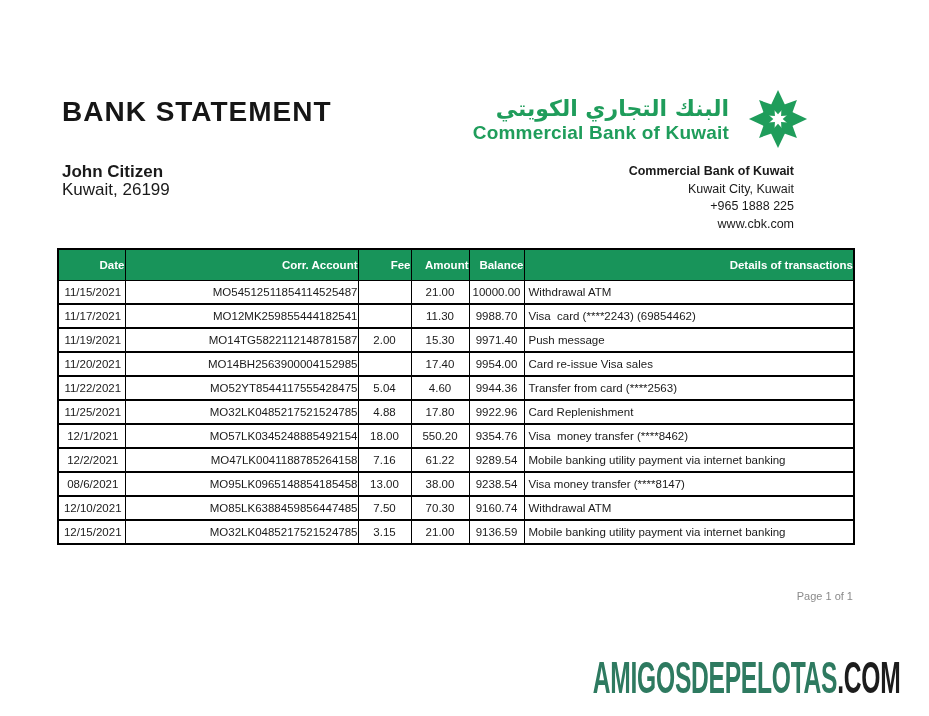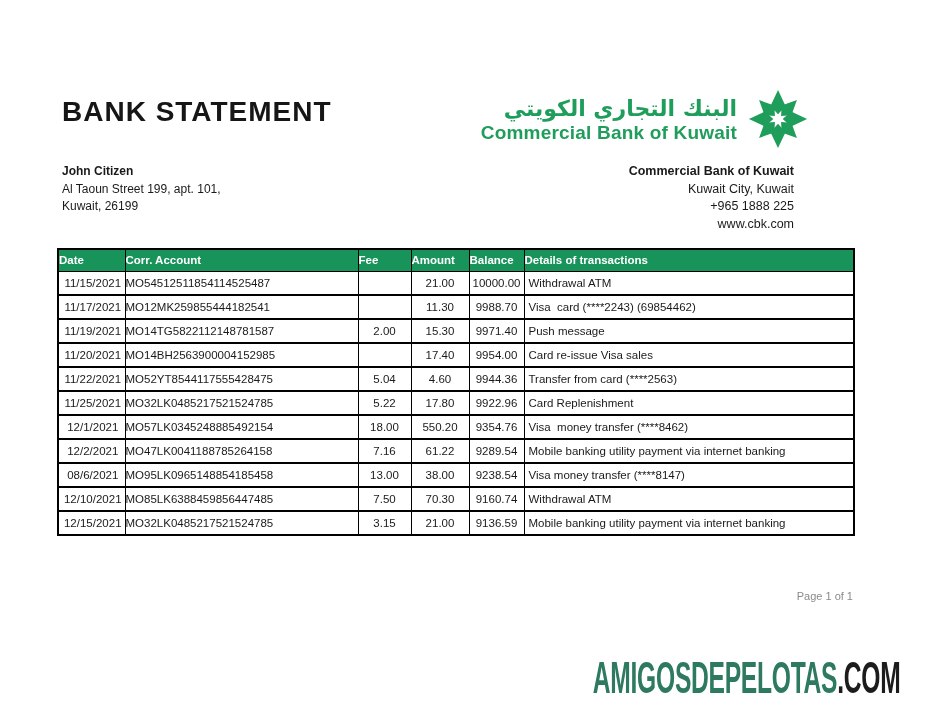--- a/index.html
+++ b/index.html
@@ -22,65 +22,65 @@
 
   .doc-title{
     position:absolute;left:62px;top:96px;
     font-size:28px;font-weight:bold;letter-spacing:1px;color:#161616;
   }
 
   .logo{
     position:absolute;left:440px;top:88px;width:368px;height:62px;
     display:flex;justify-content:flex-end;align-items:center;
   }
-  .logo-text{text-align:right;margin-right:11px;}
+  .logo-text{text-align:right;margin-right:19px;}
   .logo-arabic{
     font-family:"DejaVu Sans",sans-serif;
     direction:rtl;
     font-size:22px;font-weight:bold;line-height:26px;
     color:var(--logo-green);
     letter-spacing:0px;
   }
   .logo-english{
     font-size:19px;font-weight:bold;line-height:21px;
     color:var(--logo-green);letter-spacing:0.2px;
   }
   .logo-icon{width:60px;height:60px;flex:0 0 auto;}
 
   .customer{
     position:absolute;left:62px;top:163px;
-    font-size:12px;line-height:17.5px;
+    font-size:17px;line-height:17.5px;
   }
   .customer .name{font-weight:bold;}
 
   .bank-info{
     position:absolute;left:594px;top:163px;width:200px;
     text-align:right;font-size:12.5px;line-height:17.5px;
   }
   .bank-info .name{font-weight:bold;}
 
   table.tx{
     position:absolute;left:57px;top:248px;width:796px;
     border-collapse:collapse;table-layout:fixed;
     border:2px solid #000;
   }
   table.tx th{
     background:var(--header-green);
     color:#fff;font-size:11.5px;font-weight:bold;
-    height:22px;border:1px solid #000;text-align:left;
+    height:31px;border:1px solid #000;text-align:right;
     overflow:hidden;
   }
   table.tx td{
     height:24px;
     border:1px solid #000;border-bottom-width:2px;
     font-size:11.5px;vertical-align:middle;
     overflow:hidden;
   }
   td.c-date{text-align:center;padding-left:2px;}
-  td.c-account{text-align:left;font-size:12px;}
+  td.c-account{text-align:right;font-size:12px;}
   td.c-fee,td.c-amount,td.c-balance{text-align:center;}
   td.c-details{text-align:left;padding-left:4px;white-space:pre;}
 
   .page-label{
     position:absolute;right:76px;top:590px;
     font-size:11px;color:var(--page-gray);
   }
 
   .watermark{
     position:absolute;right:29px;top:656px;height:44px;
@@ -113,21 +113,20 @@
         <path d="M0,-31 L8,-14 L0,-5 L-8,-14 Z" transform="rotate(180)"></path>
         <path d="M0,-31 L8,-14 L0,-5 L-8,-14 Z" transform="rotate(225) scale(0.92)"></path>
         <path d="M0,-31 L8,-14 L0,-5 L-8,-14 Z" transform="rotate(270)"></path>
         <path d="M0,-31 L8,-14 L0,-5 L-8,-14 Z" transform="rotate(315) scale(0.92)"></path>
       </g>
     </svg>
   </div>
 
   <div class="customer">
     <div class="name">John Citizen</div>
-    <div>Al Taoun Street 199, apt. 101,</div>
     <div>Kuwait, 26199</div>
   </div>
 
   <div class="bank-info">
     <div class="name">Commercial Bank of Kuwait</div>
     <div>Kuwait City, Kuwait</div>
     <div>+965 1888 225</div>
     <div>www.cbk.com</div>
   </div>
 
@@ -187,21 +186,21 @@
           <td class="c-date">11/22/2021</td>
           <td class="c-account">MO52YT8544117555428475</td>
           <td class="c-fee">5.04</td>
           <td class="c-amount">4.60</td>
           <td class="c-balance">9944.36</td>
           <td class="c-details">Transfer from card (****2563)</td>
         </tr>
         <tr>
           <td class="c-date">11/25/2021</td>
           <td class="c-account">MO32LK0485217521524785</td>
-          <td class="c-fee">5.22</td>
+          <td class="c-fee">4.88</td>
           <td class="c-amount">17.80</td>
           <td class="c-balance">9922.96</td>
           <td class="c-details">Card Replenishment</td>
         </tr>
         <tr>
           <td class="c-date">12/1/2021</td>
           <td class="c-account">MO57LK0345248885492154</td>
           <td class="c-fee">18.00</td>
           <td class="c-amount">550.20</td>
           <td class="c-balance">9354.76</td>

